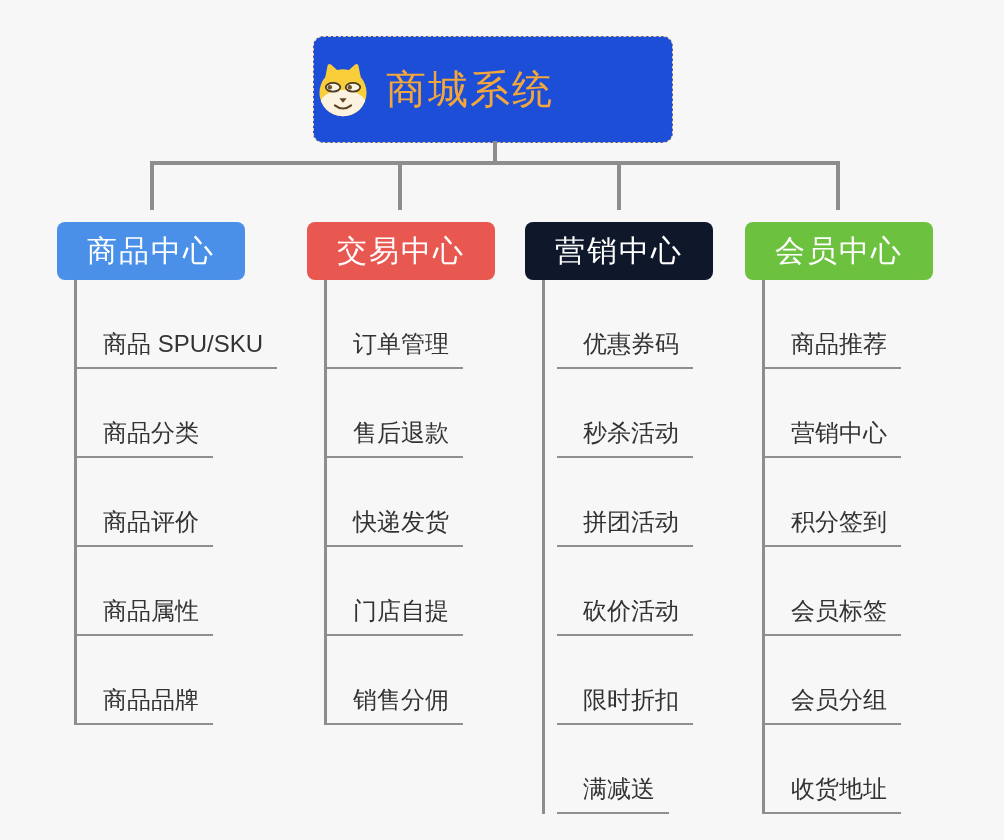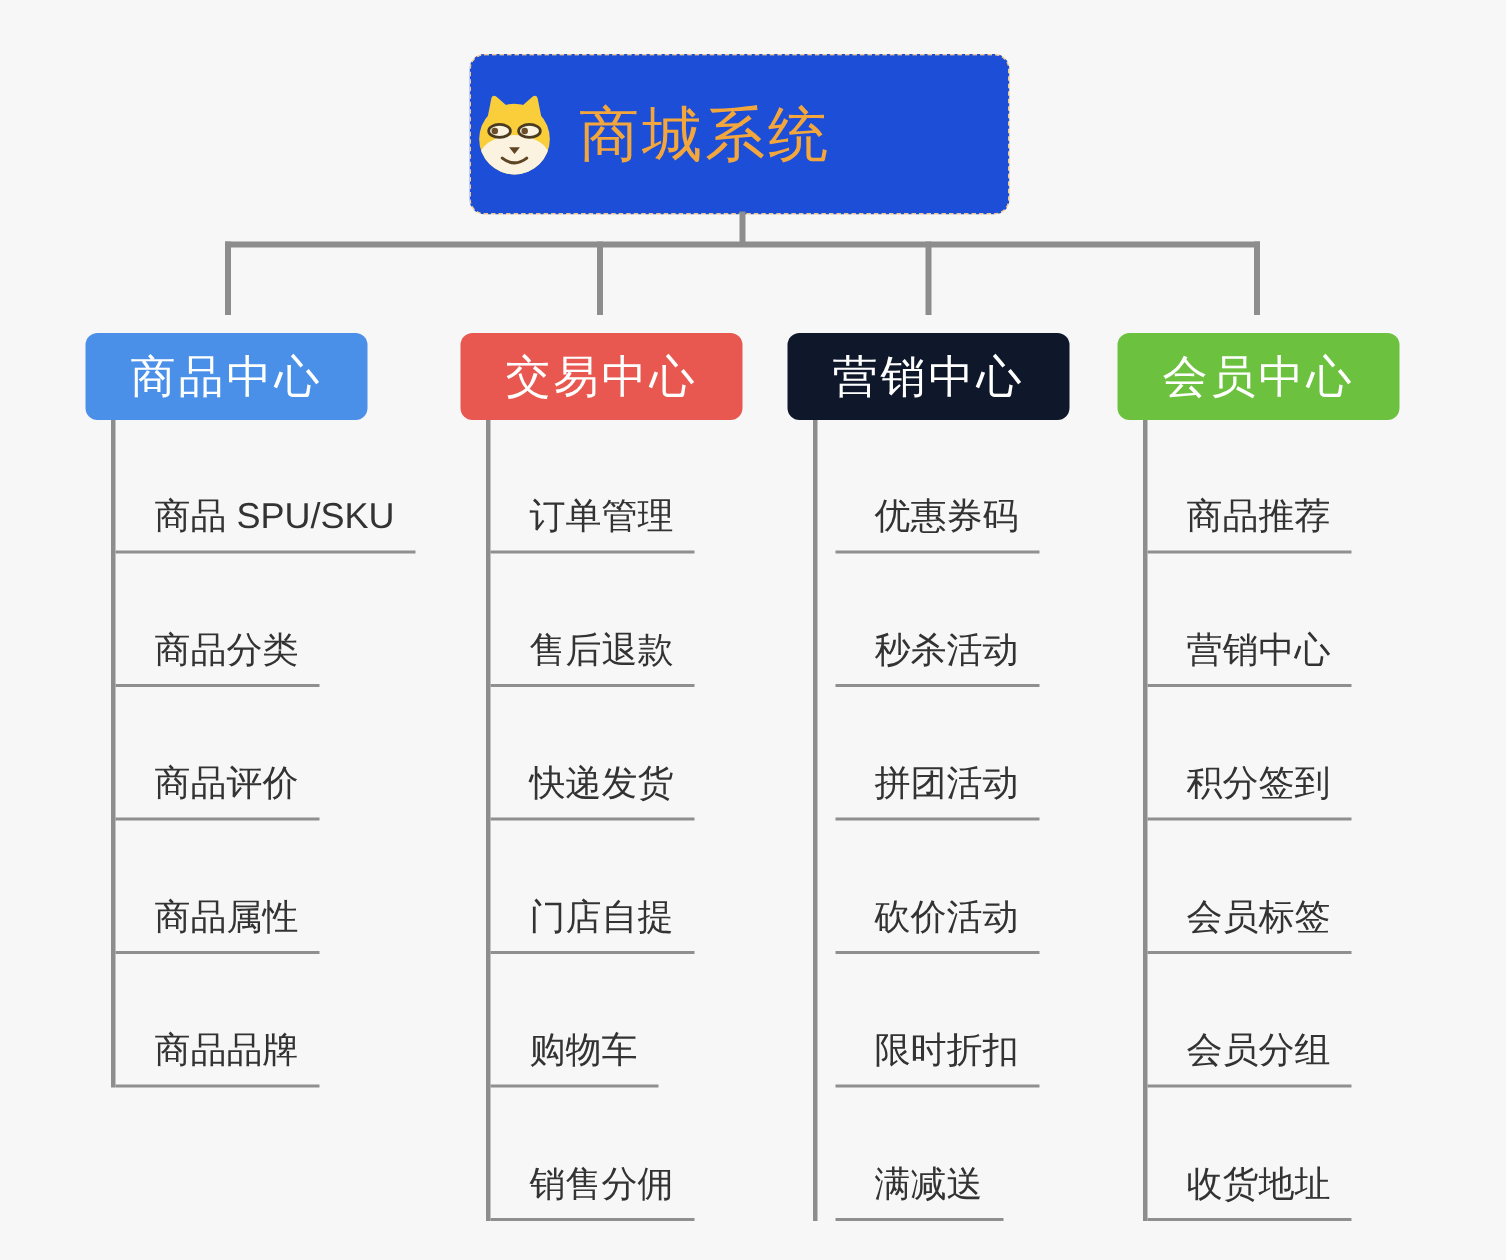--- a/index.html
+++ b/index.html
@@ -109,21 +109,20 @@
     </div>
   </div>
 
   <div class="column" style="left:307px">
     <div class="header-box" style="background-color: rgb(232, 88, 80);">交易中心</div>
     <div class="items" style="border-left-color: rgb(141, 141, 141);">
       <div class="item">订单管理</div>
       <div class="item">售后退款</div>
       <div class="item">快递发货</div>
       <div class="item">门店自提</div>
-      <div class="item">购物车</div>
       <div class="item">销售分佣</div>
     </div>
   </div>
 
   <div class="column" style="left:525px">
     <div class="header-box" style="background-color: #0f172a;">营销中心</div>
     <div class="items" style="border-left-color: rgb(141, 141, 141); padding-left: 12px;">
       <div class="item">优惠券码</div>
       <div class="item">秒杀活动</div>
       <div class="item">拼团活动</div>

